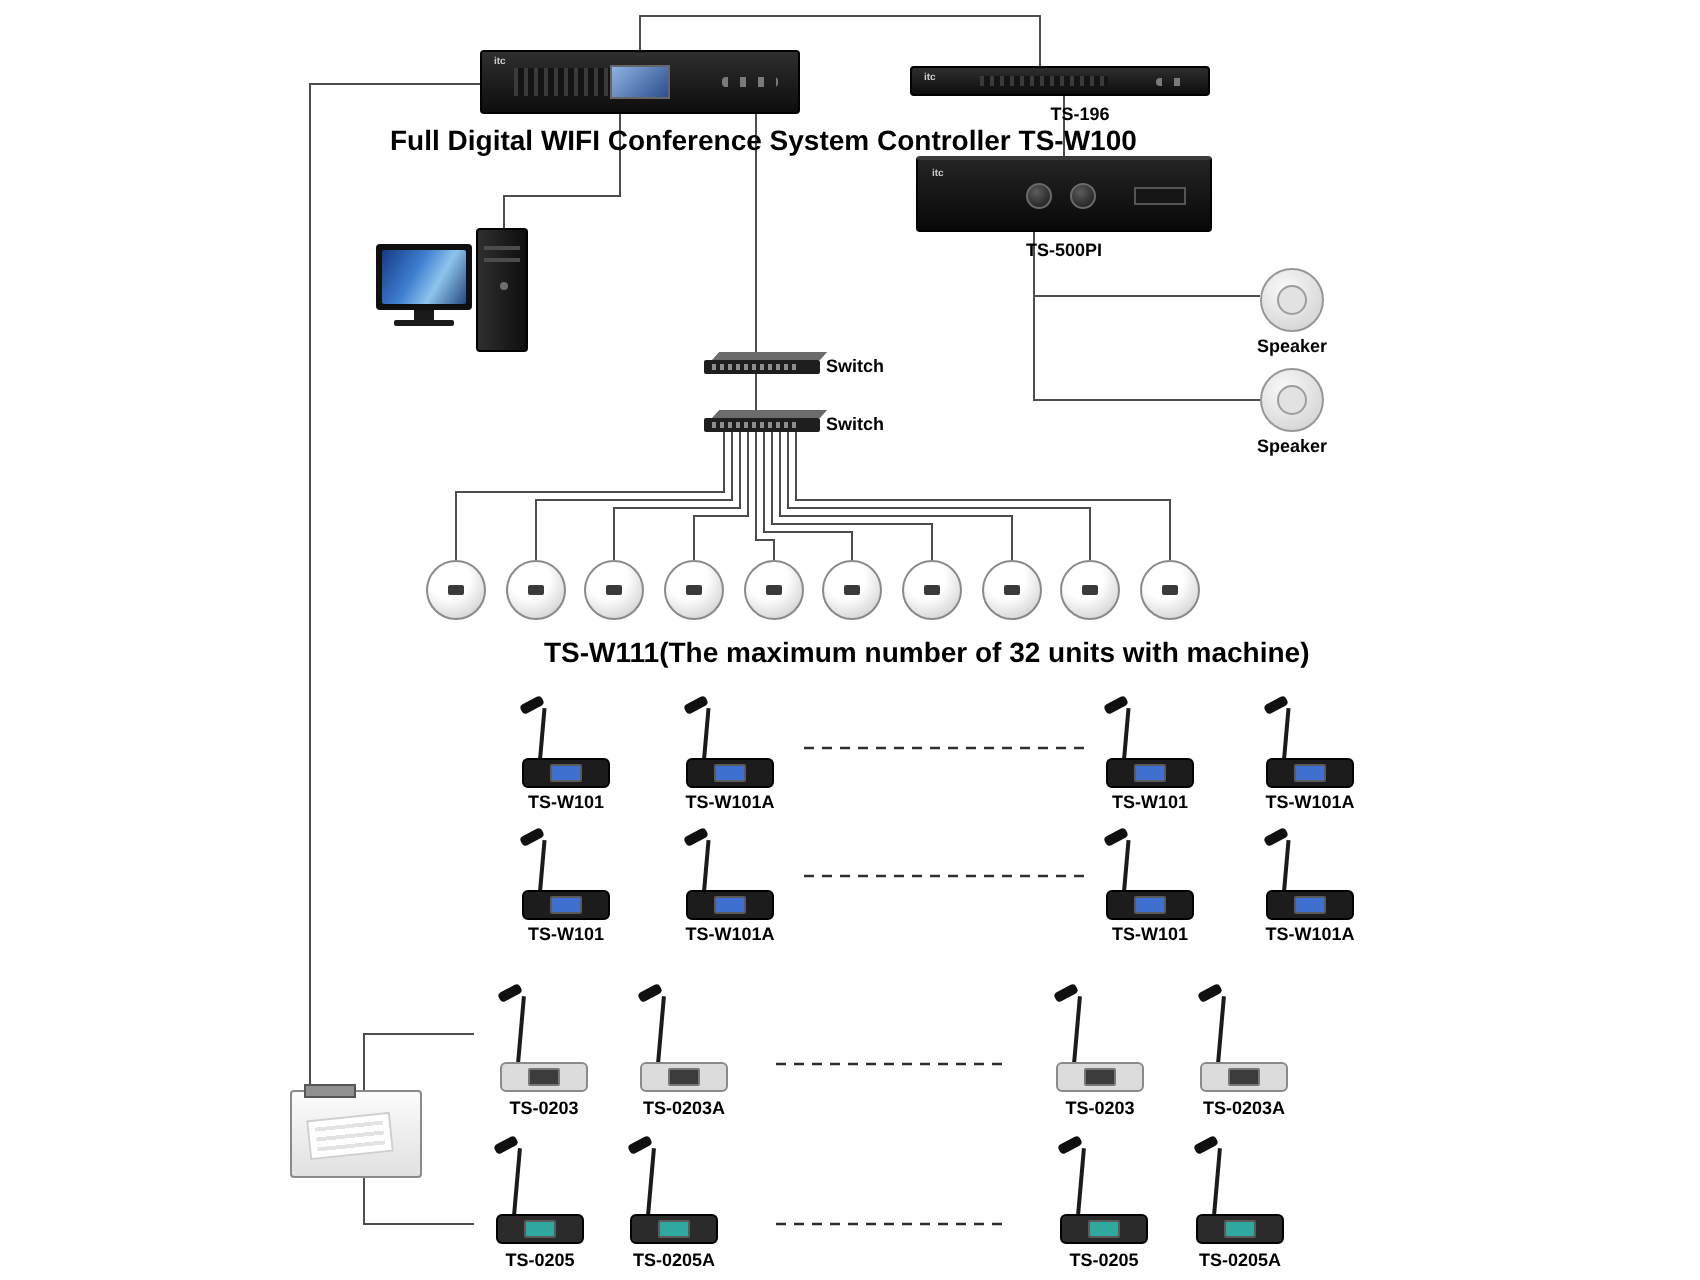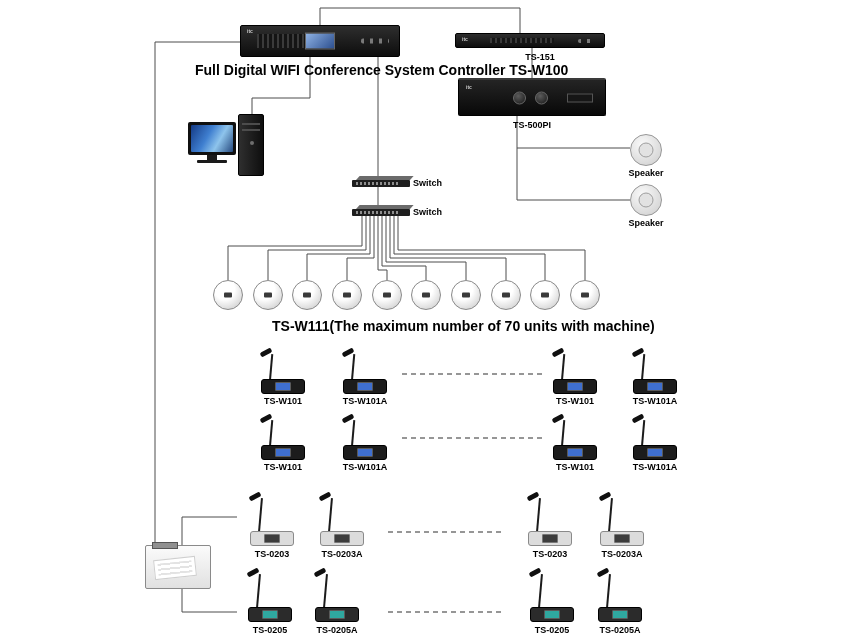--- a/index.html
+++ b/index.html
@@ -107,21 +107,21 @@
     <span class="scr"></span>
     <span class="knobs"></span>
   </div>
   <div class="lbl long" style="left:195px;top:62px;width:250px">Full Digital WIFI Conference System Controller TS-W100</div>
 
   <div class="dev rack slim" style="left:455px;top:33px;width:150px;height:15px">
     <span class="brand">itc</span>
     <span class="vents"></span>
     <span class="knobs"></span>
   </div>
-  <div class="lbl" style="left:500px;top:52px;width:80px">TS-151</div>
+  <div class="lbl" style="left:500px;top:52px;width:80px">TS-196</div>
 
   <div class="dev amp" style="left:458px;top:78px;width:148px;height:38px">
     <span class="brand">itc</span>
     <span class="knob" style="left:54px"></span>
     <span class="knob" style="left:76px"></span>
     <span class="disp"></span>
   </div>
   <div class="lbl" style="left:490px;top:120px;width:84px">TS-500PI</div>
 
   <div class="dev speaker" style="left:630px;top:134px"></div>
@@ -157,21 +157,21 @@
   <div class="dev unit" style="left:213px;top:280px"></div>
   <div class="dev unit" style="left:253px;top:280px"></div>
   <div class="dev unit" style="left:292px;top:280px"></div>
   <div class="dev unit" style="left:332px;top:280px"></div>
   <div class="dev unit" style="left:372px;top:280px"></div>
   <div class="dev unit" style="left:411px;top:280px"></div>
   <div class="dev unit" style="left:451px;top:280px"></div>
   <div class="dev unit" style="left:491px;top:280px"></div>
   <div class="dev unit" style="left:530px;top:280px"></div>
   <div class="dev unit" style="left:570px;top:280px"></div>
-  <div class="lbl long" style="left:272px;top:318px;width:266px">TS-W111(The maximum number of 70 units with machine)</div>
+  <div class="lbl long" style="left:272px;top:318px;width:266px">TS-W111(The maximum number of 32 units with machine)</div>
 
   <div class="dev mic w101" style="left:255px;top:348px">
       <span class="neck"></span>
       <span class="head"></span>
       <span class="base">
         <span class="screen"></span>
       </span>
     </div>
   <div class="dev mic w101" style="left:337px;top:348px">
       <span class="neck"></span>

